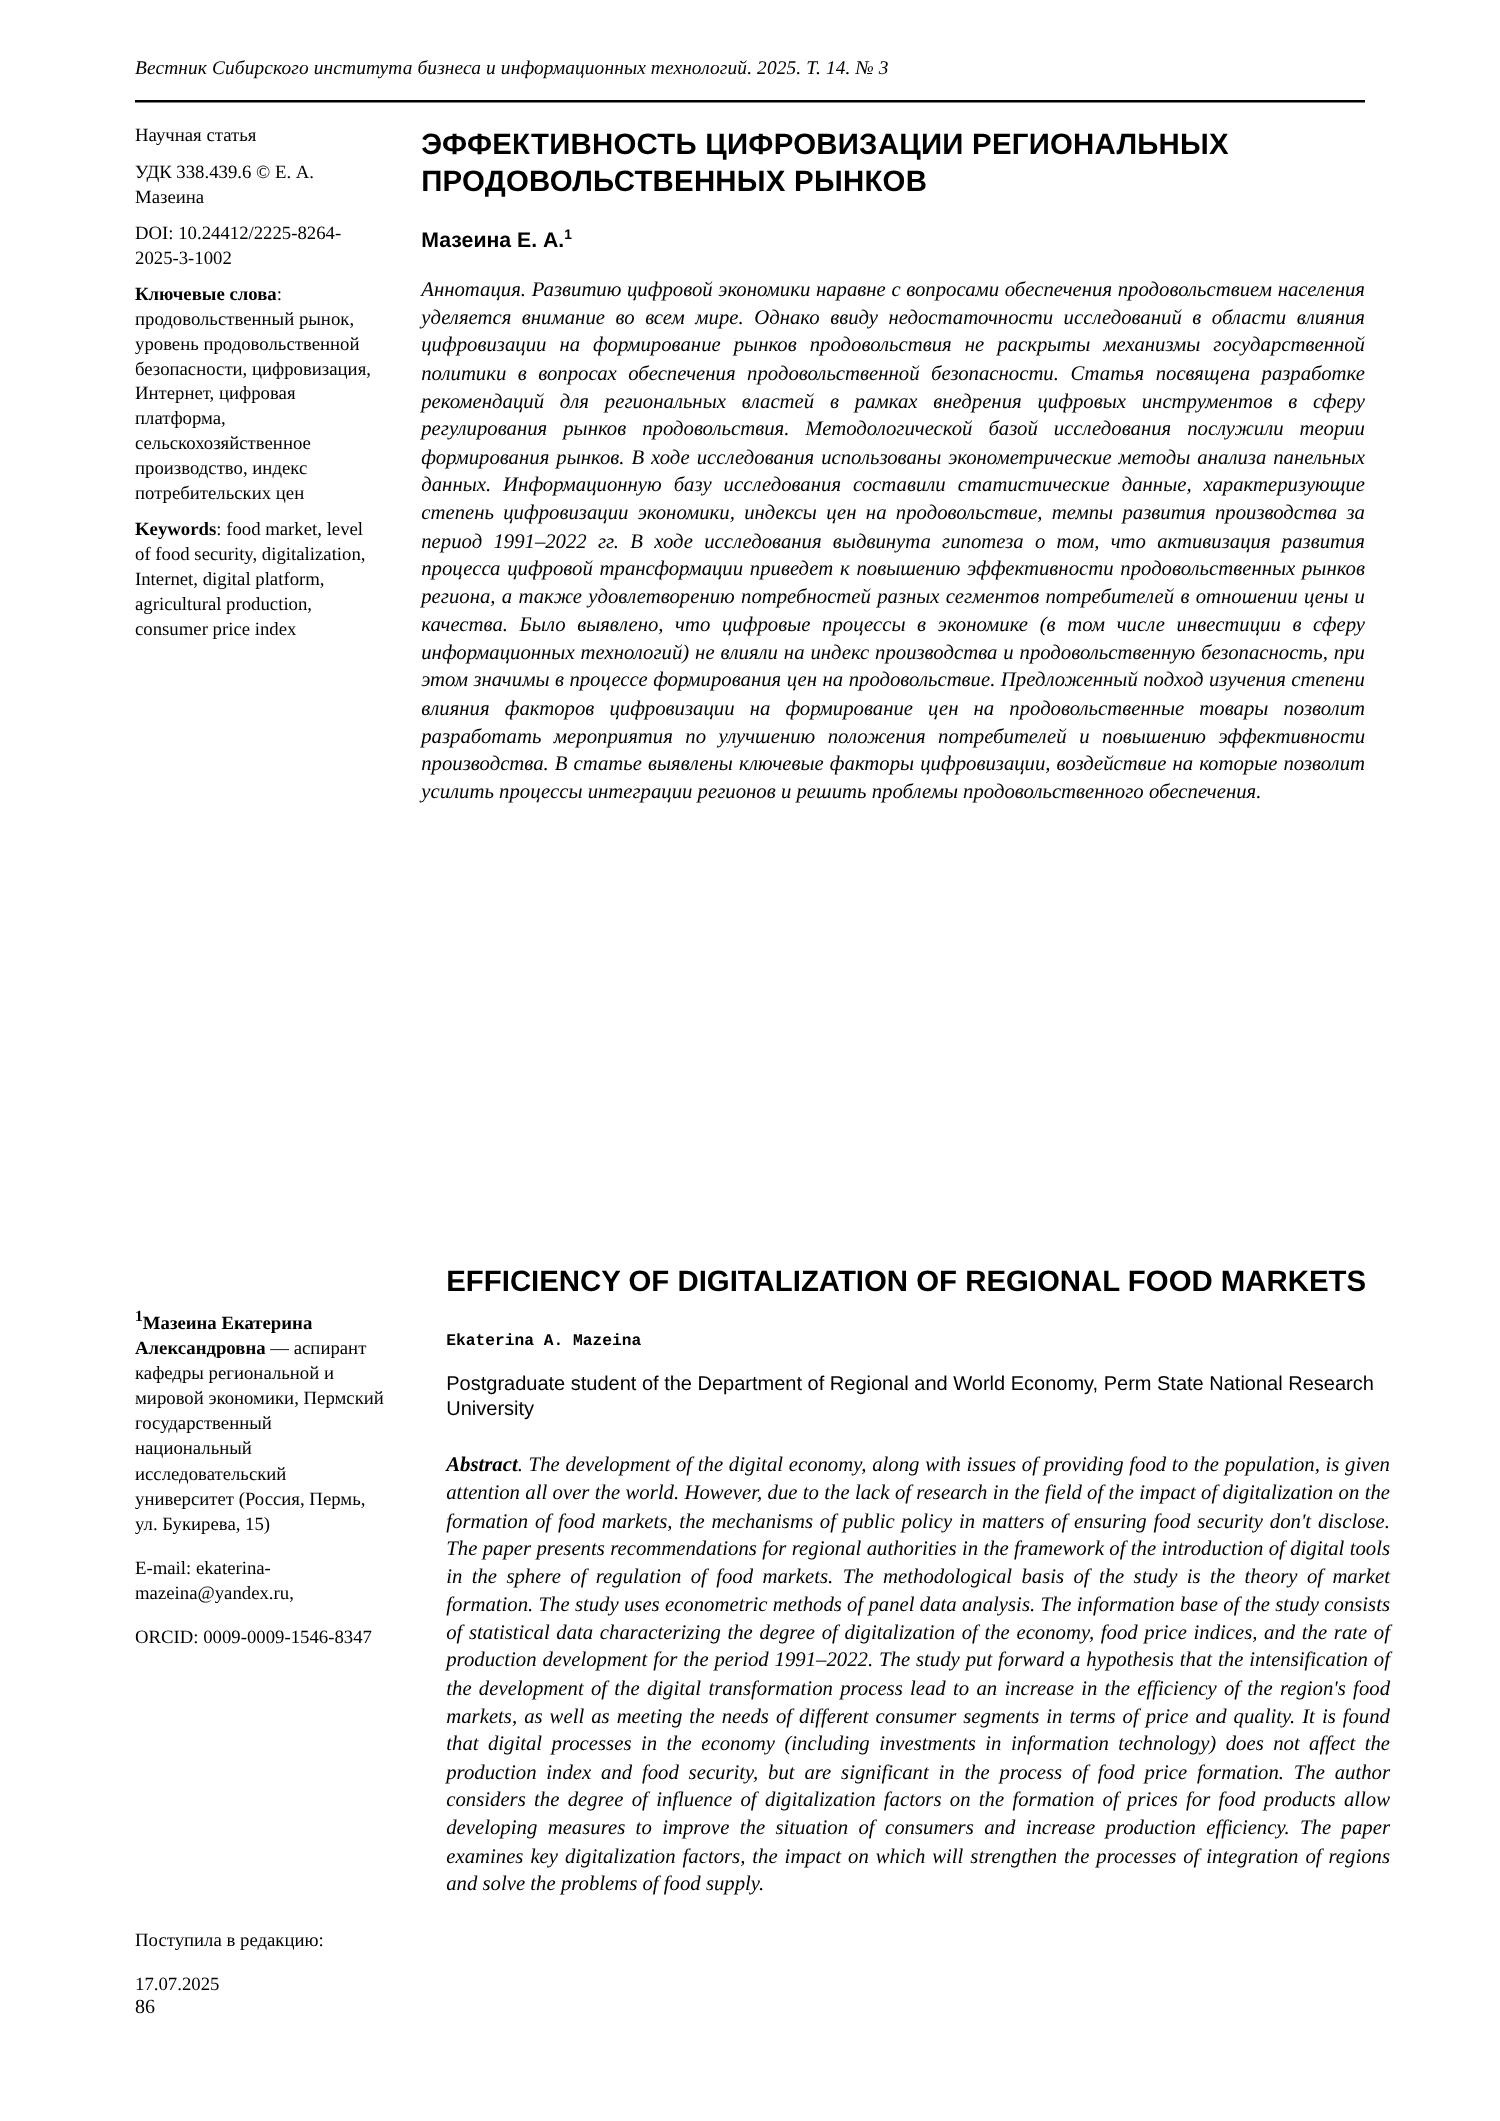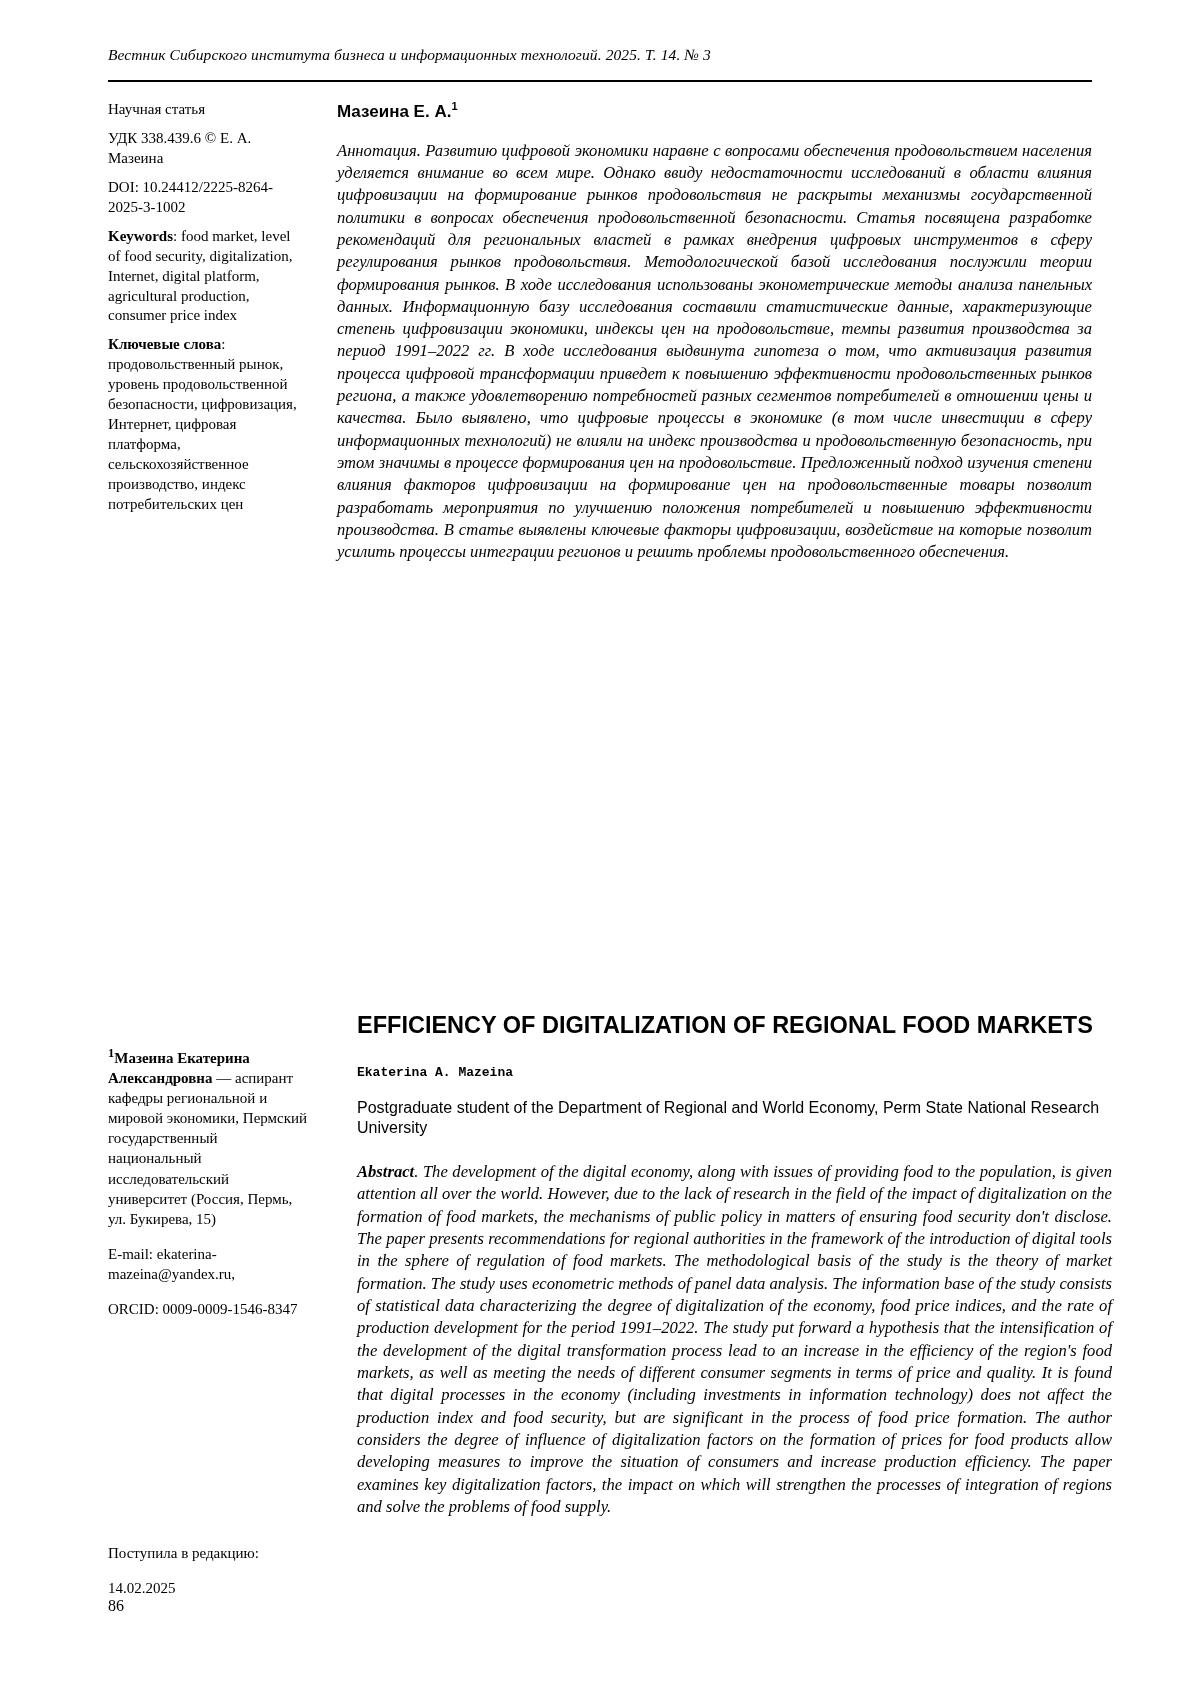--- a/index.html
+++ b/index.html
@@ -150,38 +150,39 @@
 
 <div class="page">
 
   <div class="running-head">Вестник Сибирского института бизнеса и информационных технологий. 2025. Т. 14. № 3</div>
   <div class="rule"></div>
 
   <div class="left-col">
     <p class="block">Научная статья</p>
     <p class="block">УДК 338.439.6 © Е. А. Мазеина</p>
     <p class="block">DOI: 10.24412/2225-8264-2025-3-1002</p>
+    <p class="block tight"><span class="kw-label">Ключевые слова</span><span>: продовольственный рынок, уровень продовольственной безопасности, цифровизация, Интернет, цифровая платформа, сельскохозяйственное производство, индекс потребительских цен</span></p>
     <p class="block tight"><span class="kw-label">Keywords</span><span>: food market, level of food security, digitalization, Internet, digital platform, agricultural production, consumer price index</span></p>
-    <p class="block tight"><span class="kw-label">Ключевые слова</span><span>: продовольственный рынок, уровень продовольственной безопасности, цифровизация, Интернет, цифровая платформа, сельскохозяйственное производство, индекс потребительских цен</span></p>
   </div>
 
   <div class="left-col-2">
     <p><sup class="bold">1</sup><span class="bold">Мазеина Екатерина Александровна</span><span> — аспирант кафедры региональной и мировой экономики, Пермский государственный национальный исследовательский университет (Россия, Пермь, ул. Букирева, 15)</span></p>
     <p>E-mail: ekaterina-mazeina@yandex.ru,</p>
     <p>ORCID: 0009-0009-1546-8347</p>
   </div>
 
   <div class="received">
     <p>Поступила в редакцию:</p>
-    <p>14.02.2025</p>
+    <p>17.07.2025</p>
   </div>
 
   <div class="page-num">86</div>
 
   <div class="main-col">
+    <h1 class="title-ru">ЭФФЕКТИВНОСТЬ ЦИФРОВИЗАЦИИ РЕГИОНАЛЬНЫХ ПРОДОВОЛЬСТВЕННЫХ РЫНКОВ</h1>
     <p class="author-ru"><span>Мазеина Е. А.</span><sup>1</sup></p>
     <p class="abstract-ru"><b>Аннотация</b><span>. Развитию цифровой экономики наравне с вопросами обеспечения продовольствием населения уделяется внимание во всем мире. Однако ввиду недостаточности исследований в области влияния цифровизации на формирование рынков продовольствия не раскрыты механизмы государственной политики в вопросах обеспечения продовольственной безопасности. Статья посвящена разработке рекомендаций для региональных властей в рамках внедрения цифровых инструментов в сферу регулирования рынков продовольствия. Методологической базой исследования послужили теории формирования рынков. В ходе исследования использованы эконометрические методы анализа панельных данных. Информационную базу исследования составили статистические данные, характеризующие степень цифровизации экономики, индексы цен на продовольствие, темпы развития производства за период 1991–2022 гг. В ходе исследования выдвинута гипотеза о том, что активизация развития процесса цифровой трансформации приведет к повышению эффективности продовольственных рынков региона, а также удовлетворению потребностей разных сегментов потребителей в отношении цены и качества.  Было выявлено, что цифровые процессы в экономике (в том числе инвестиции в сферу информационных технологий) не влияли на индекс производства и продовольственную безопасность, при этом значимы в процессе формирования цен на продовольствие. Предложенный подход изучения степени влияния факторов цифровизации на формирование цен на продовольственные товары позволит разработать мероприятия по улучшению положения потребителей и повышению эффективности производства. В статье выявлены ключевые факторы цифровизации, воздействие на которые позволит усилить процессы интеграции регионов и решить проблемы продовольственного обеспечения.</span></p>
   </div>
 
   <div class="en-block">
     <h2 class="title-en">EFFICIENCY OF DIGITALIZATION OF REGIONAL FOOD MARKETS</h2>
     <p class="author-en">Ekaterina A. Mazeina</p>
     <p class="affil-en">Postgraduate student of the Department of Regional and World Economy, Perm State National Research University</p>
     <p class="abstract-en"><b>Abstract</b><span>. The development of the digital economy, along with issues of providing food to the population, is given attention all over the world. However, due to the lack of research in the field of the impact of digitalization on the formation of food markets, the mechanisms of public policy in matters of ensuring food security don't disclose. The paper presents recommendations for regional authorities in the framework of the introduction of digital tools in the sphere of regulation of food markets. The methodological basis of the study is the theory of market formation. The study uses econometric methods of panel data analysis. The information base of the study consists of statistical data characterizing the degree of digitalization of the economy, food price indices, and the rate of production development for the period 1991–2022. The study put forward a hypothesis that the intensification of the development of the digital transformation process lead to an increase in the efficiency of the region's food markets, as well as meeting the needs of different consumer segments in terms of price and quality. It is found that digital processes in the economy (including investments in information technology) does not affect the production index and food security, but are significant in the process of food price formation. The author considers the degree of influence of digitalization factors on the formation of prices for food products allow developing measures to improve the situation of consumers and increase production efficiency. The paper examines key digitalization factors, the impact on which will strengthen the processes of integration of regions and solve the problems of food supply.</span></p>
   </div>

